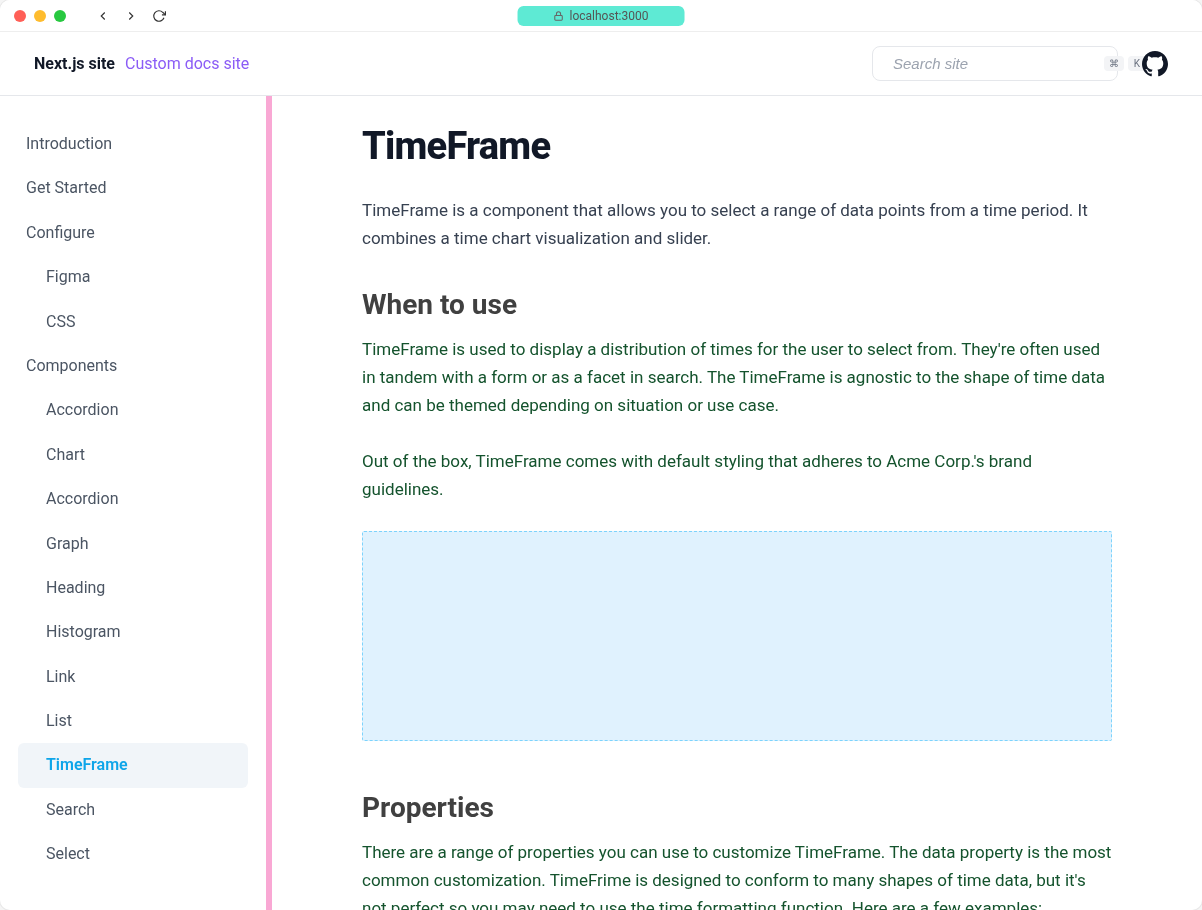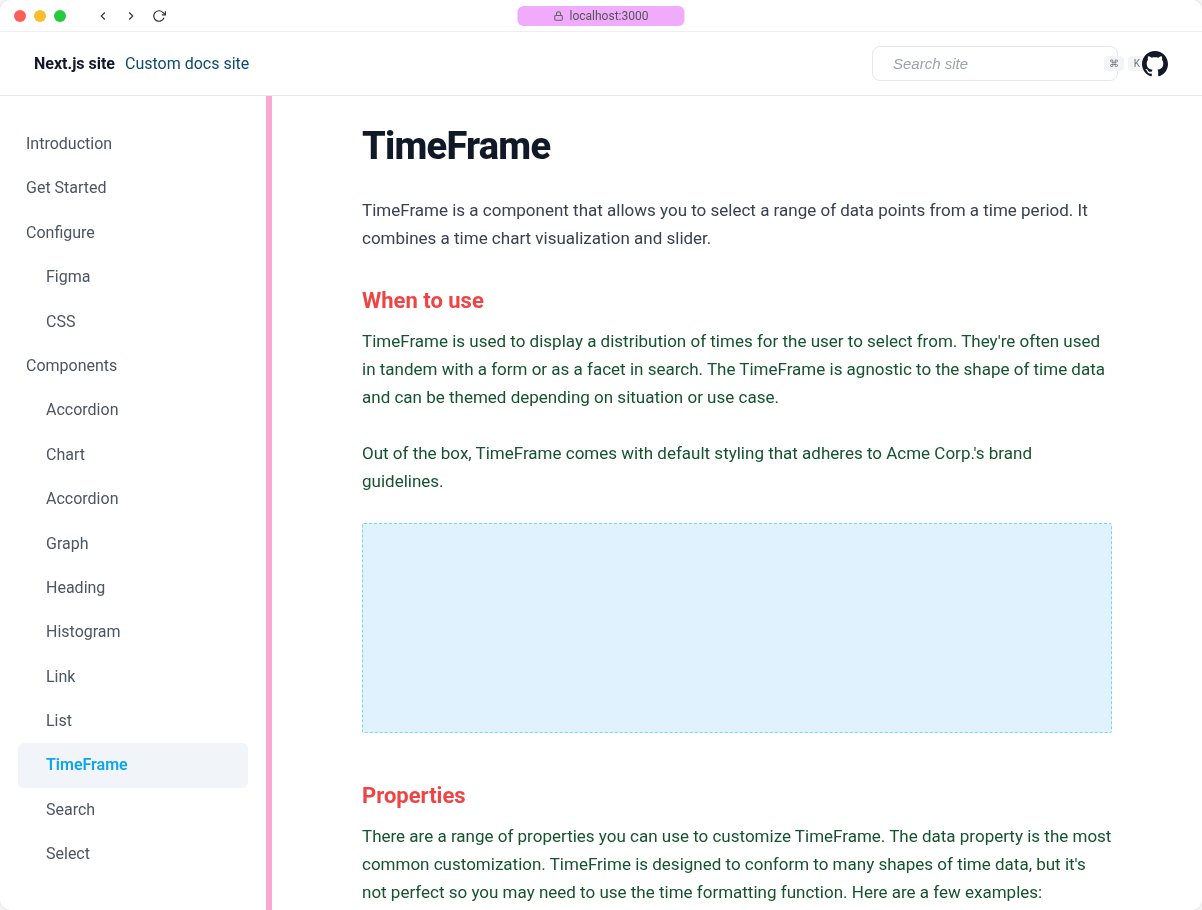--- a/index.html
+++ b/index.html
@@ -64,21 +64,21 @@
     .browser-nav-btn {
       cursor: pointer;
       display: flex;
       align-items: center;
     }
     
     .url-bar {
       position: absolute;
       left: 50%;
       transform: translateX(-50%);
-      background: #f0abfc;
+      background: #5eead4;
       border-radius: 6px;
       padding: 3px 36px;
       font-size: 12px;
       color: #555;
       display: flex;
       align-items: center;
       gap: 6px;
     }
     
     .app-header {
@@ -97,21 +97,21 @@
     }
     
     .site-title {
       font-weight: 700;
       font-size: 16px;
       color: #111827;
     }
     
     .site-subtitle {
       font-size: 16px;
-      color: #0c4a6e;
+      color: #8b5cf6;
     }
     
     .header-right {
       display: flex;
       align-items: center;
       gap: 24px;
     }
     
     .search-box {
       display: flex;
@@ -206,23 +206,23 @@
     }
     
     .page-intro {
       font-size: 17px;
       color: #374151;
       line-height: 1.65;
       margin-bottom: 36px;
     }
     
     .section-heading {
-      font-size: 22px;
+      font-size: 28px;
       font-weight: 700;
-      color: #ef4444;
+      color: #404040;
       margin-bottom: 14px;
     }
     
     .section-text {
       font-size: 17px;
       color: #14532d;
       line-height: 1.65;
       margin-bottom: 28px;
     }
     

